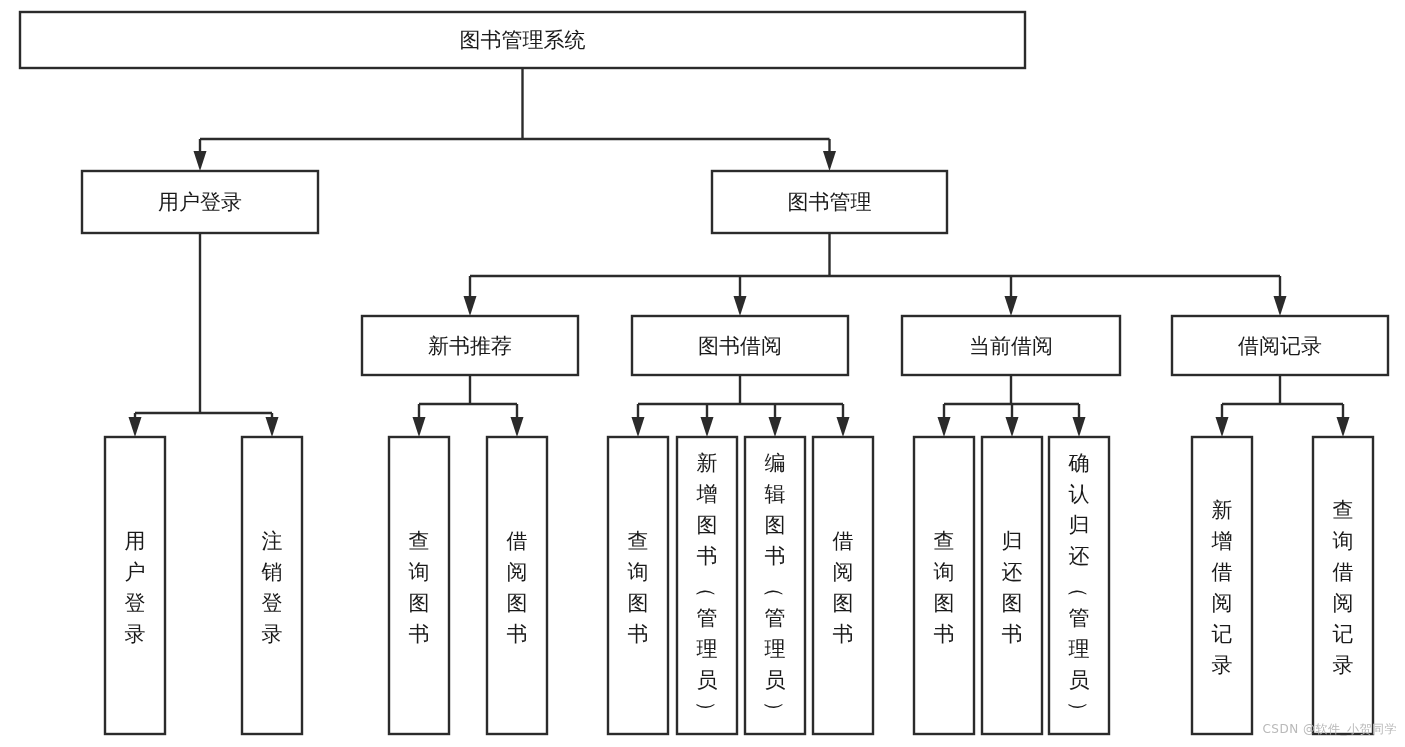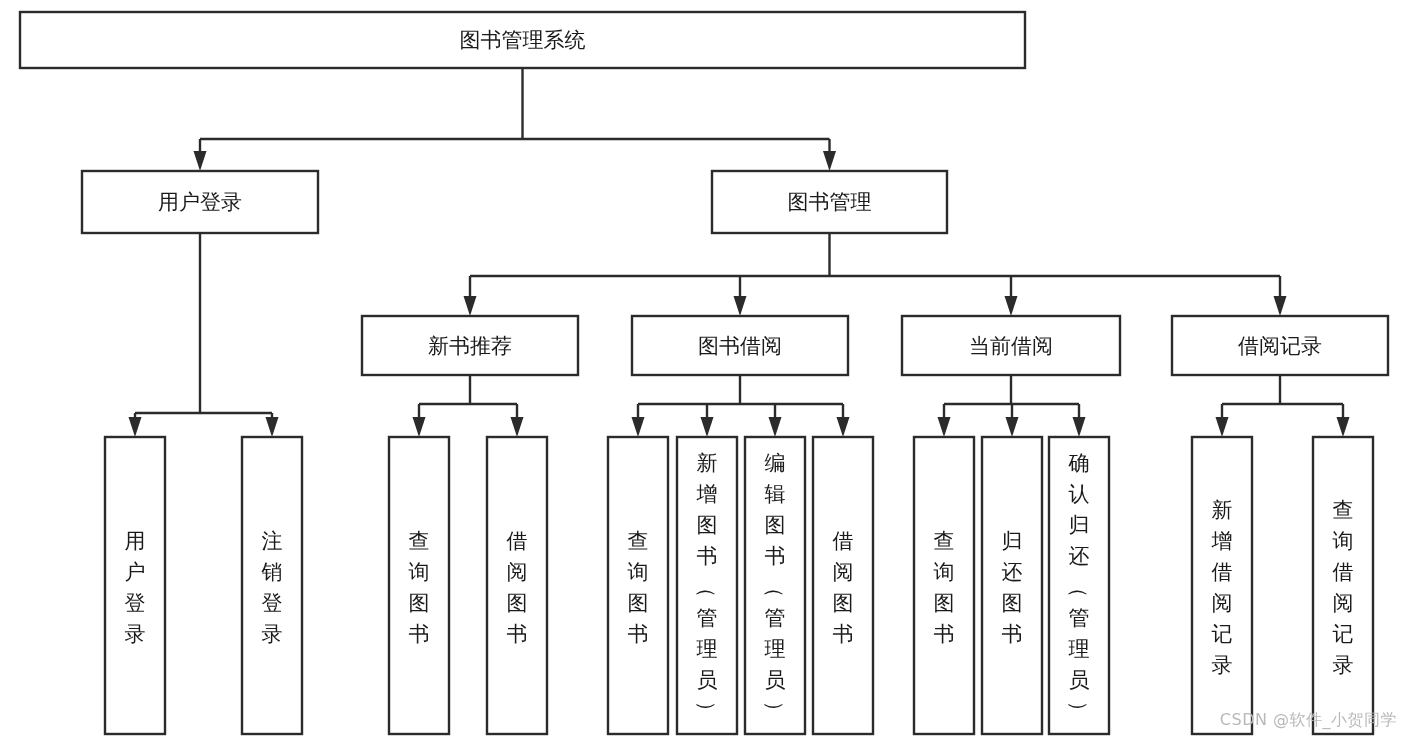--- a/index.html
+++ b/index.html
@@ -49,23 +49,23 @@
   }
   .node-label-v {
     font-family: "DejaVu Sans", "Liberation Sans", sans-serif;
     font-size: 21px;
     fill: #1a1a1a;
     text-anchor: middle;
   }
   .watermark {
     position: absolute;
     right: 8px;
-    bottom: 16px;
-    font-family: "DejaVu Sans", "Liberation Sans", sans-serif;
-    font-size: 16px;
+    bottom: 9px;
+    font-family: "DejaVu Sans", "Liberation Sans", sans-serif;
+    font-size: 12px;
     color: #b9b9b9;
     white-space: nowrap;
     letter-spacing: 0.5px;
     user-select: none;
   }
 </style>
 </head>
 <body>
 
 <div id="diagram-root">

